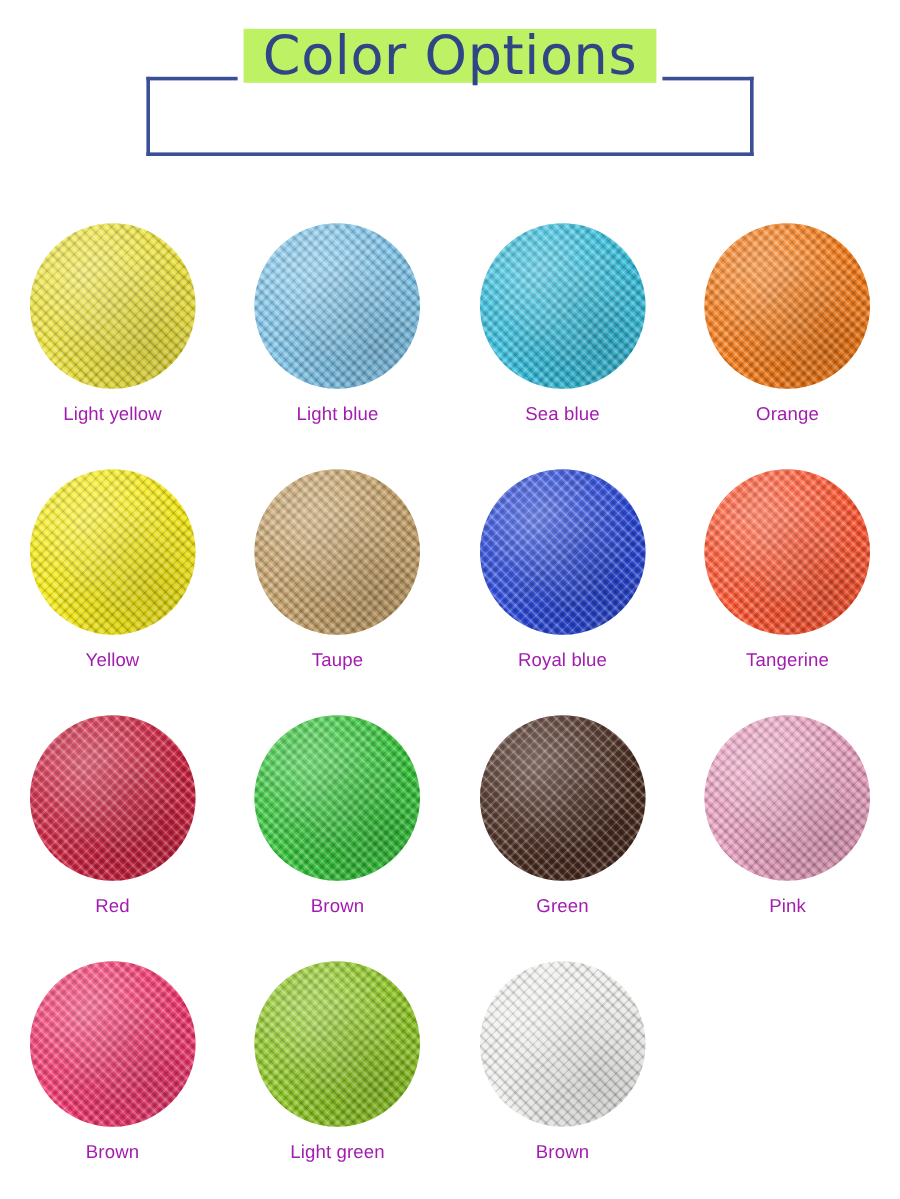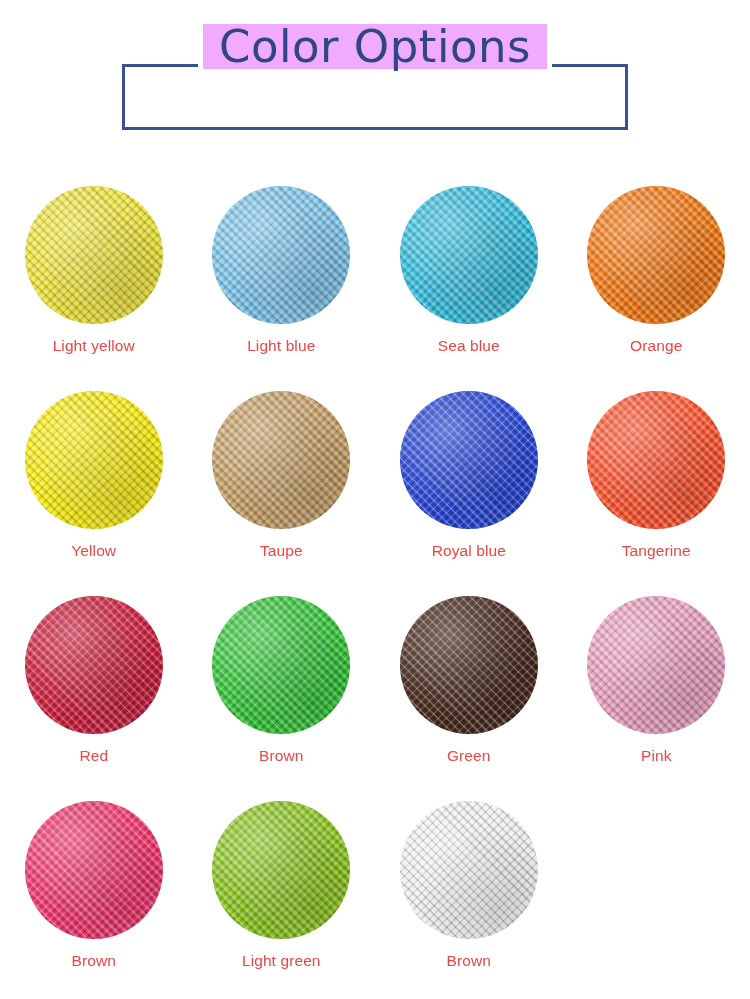--- a/index.html
+++ b/index.html
@@ -55,21 +55,21 @@
     font-family: "DejaVu Sans", "Liberation Sans", sans-serif;
     font-size: 45px;
     font-weight: 400;
     letter-spacing: 0.5px;
     color: #2f4586;
     line-height: 1;
     background: transparent;
   }
   .title-text {
     display: inline-block;
-    background: #f0abfc;
+    background: #bef264;
     padding: 0 16px;
   }
 
   
   .swatch-grid {
     position: absolute;
     left: 0;
     top: 186px;
     width: 750px;
     display: grid;
@@ -130,21 +130,21 @@
         rgba(255,255,255,0.00) 62%),
       radial-gradient(circle at 72% 78%,
         rgba(0,0,0,0.13) 0%,
         rgba(0,0,0,0.00) 58%);
     pointer-events: none;
   }
   .swatch-label {
     margin-top: 13px;
     font-size: 15.5px;
     font-weight: 400;
-    color: #ef4444;
+    color: #a21caf;
     text-align: left;
     line-height: 1.1;
     letter-spacing: 0.1px;
   }
 </style>
 </head>
 <body>
 
 <div class="header">
   <div class="frame-top-left"></div>

